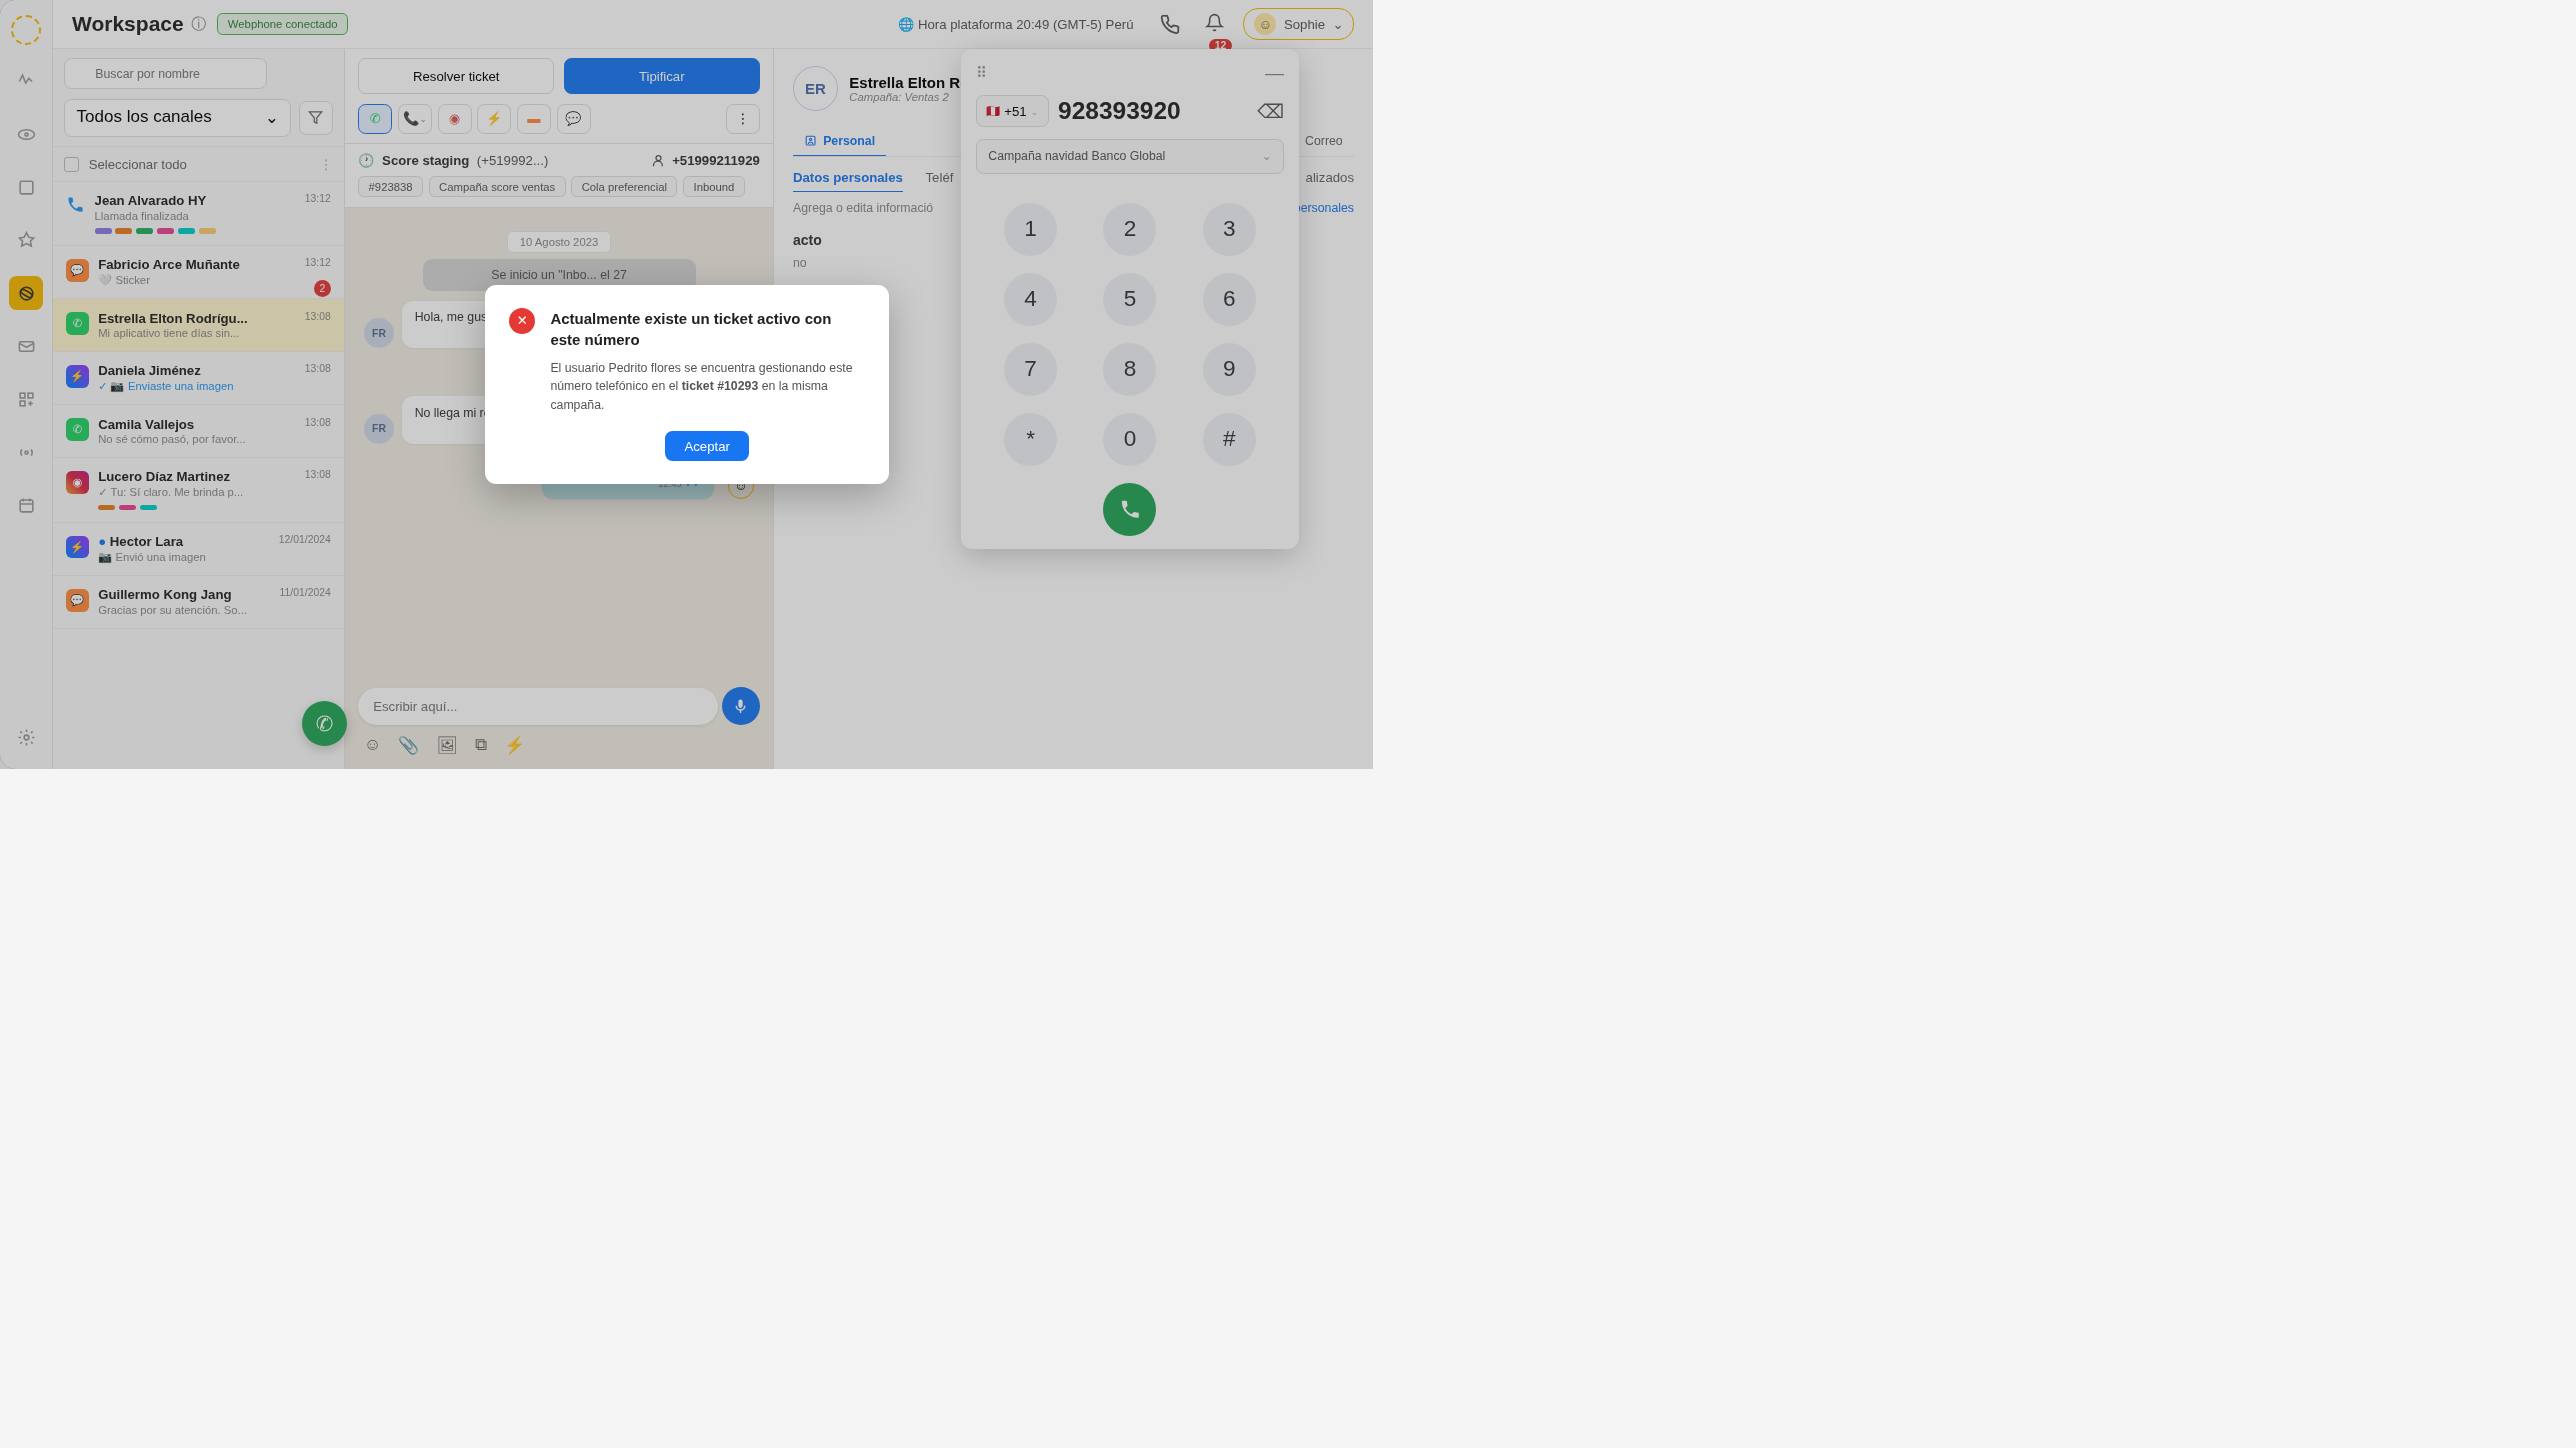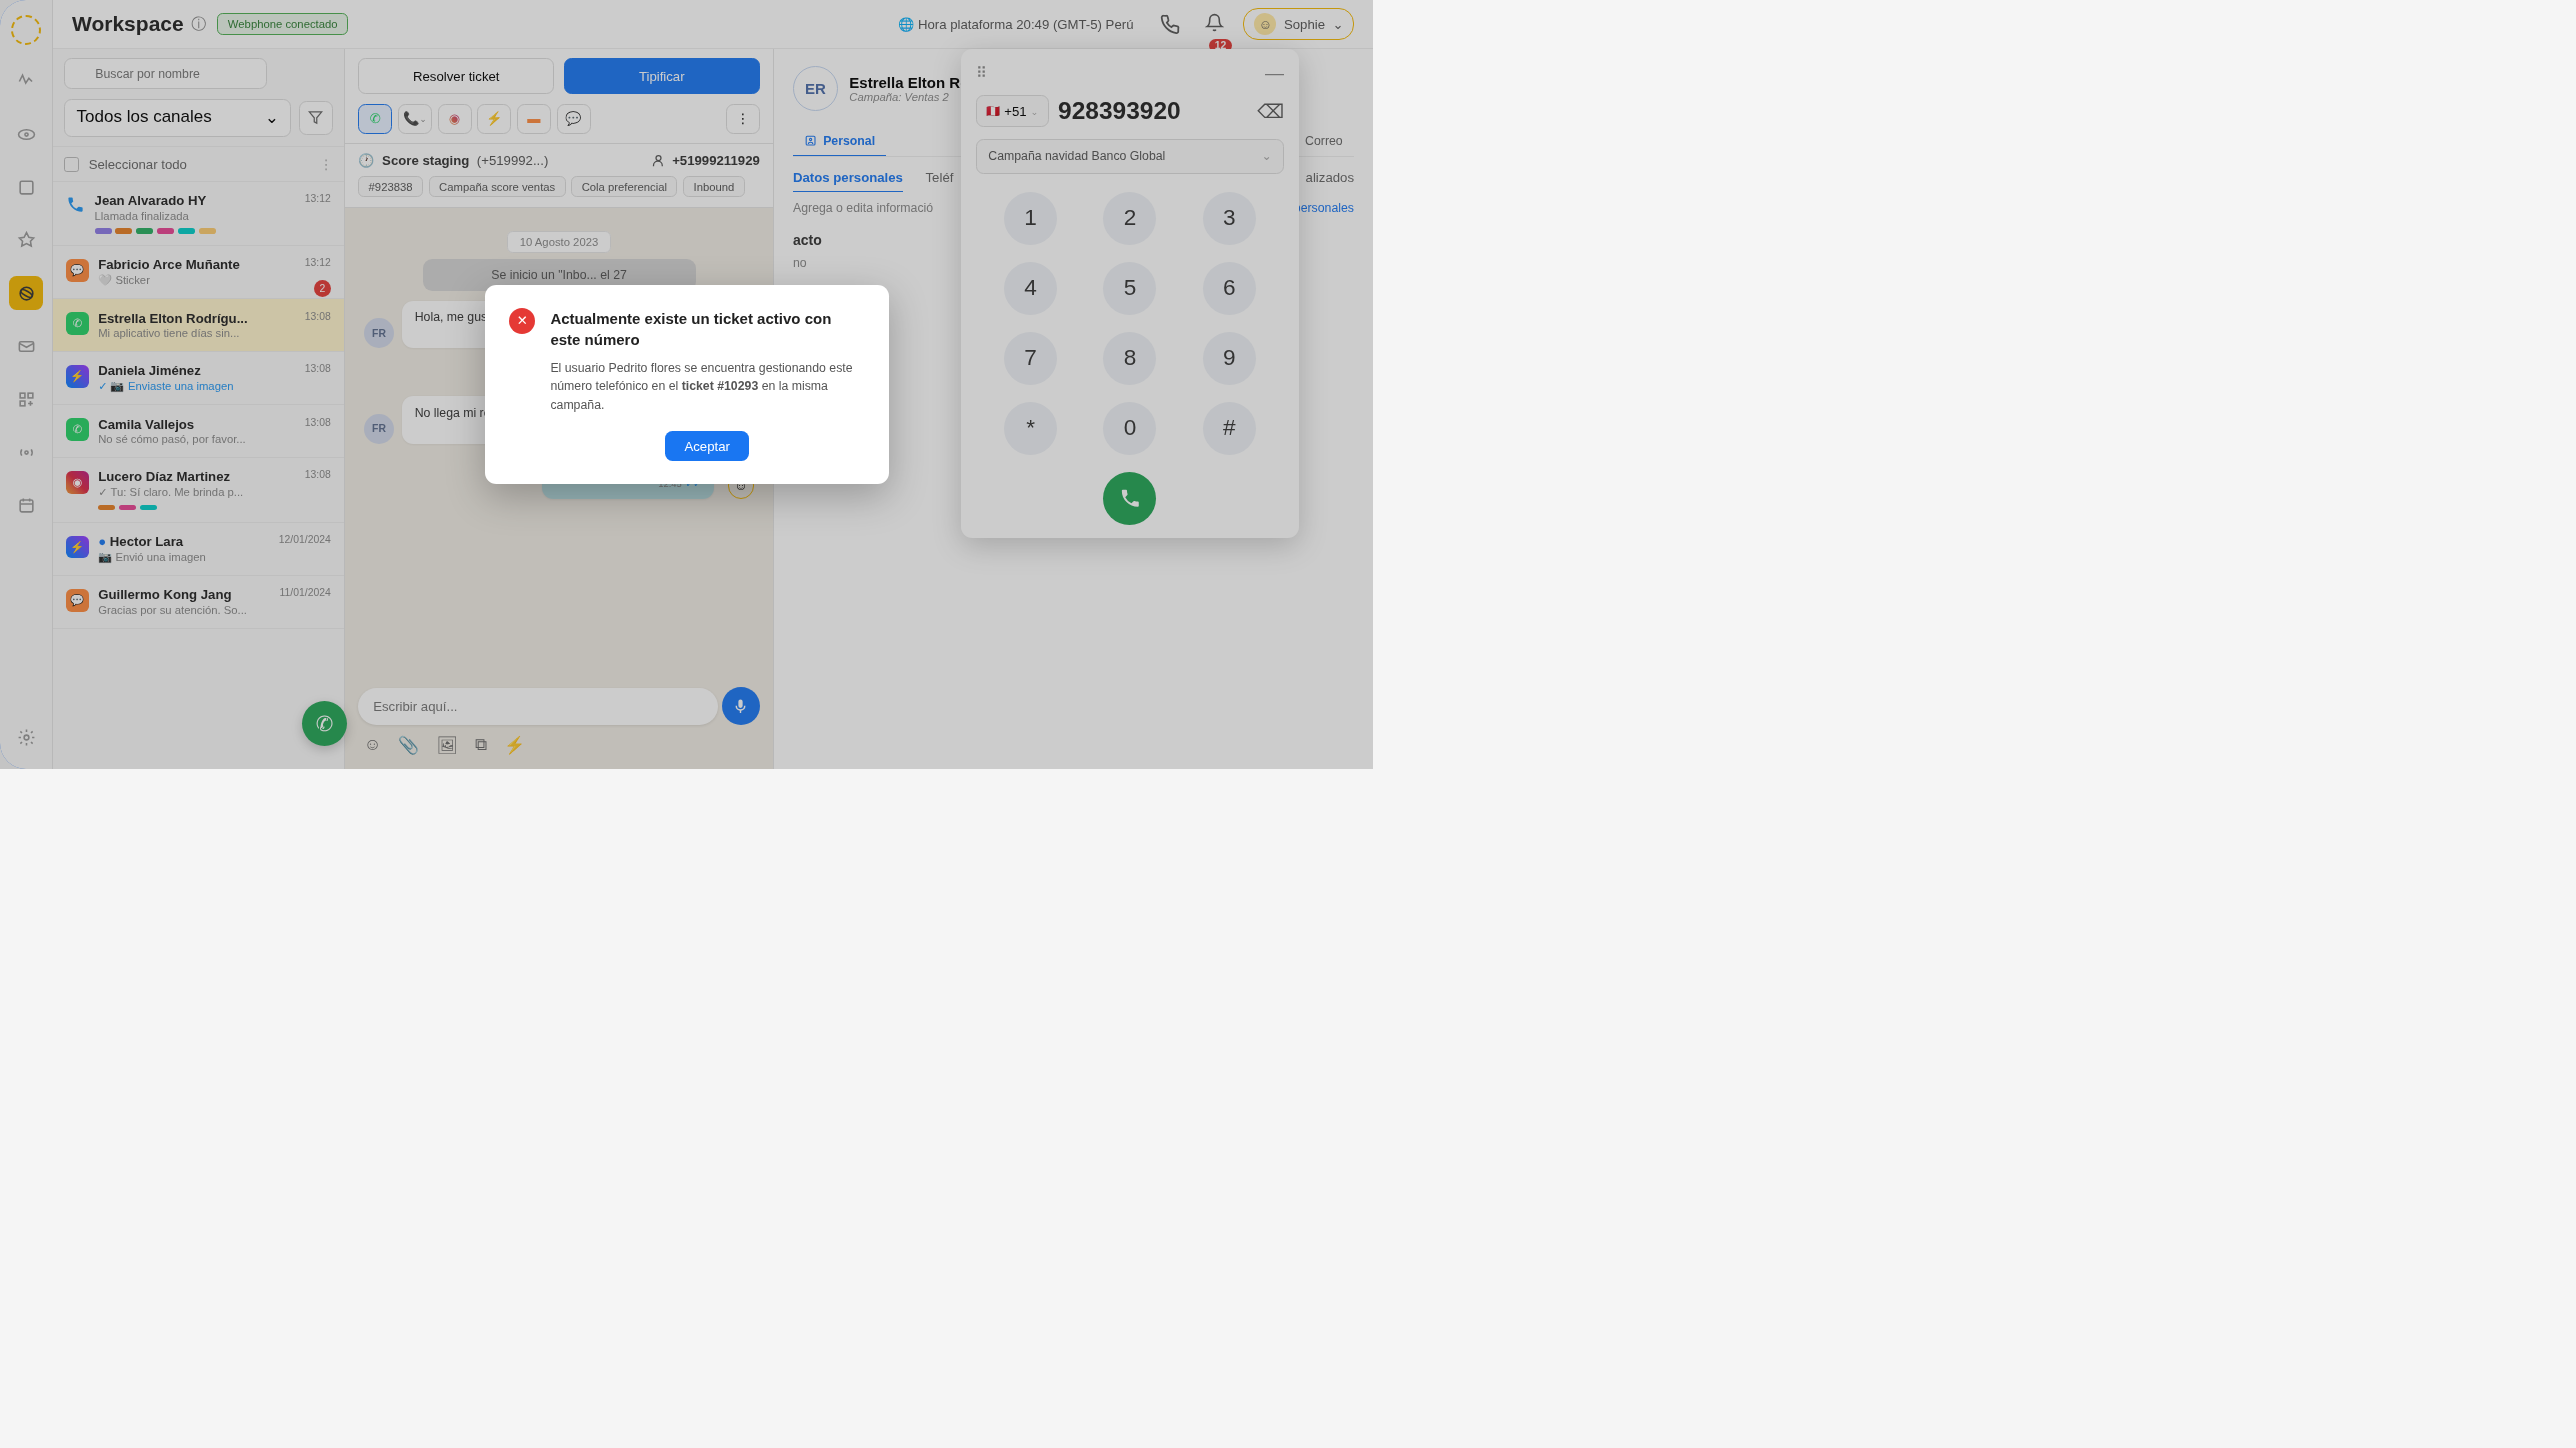--- a/index.html
+++ b/index.html
@@ -1,18 +1,18 @@
 <!DOCTYPE html>
 <html style="font-size:15px"><head>
   <meta charset="utf-8">
   <style>
     * { margin: 0; padding: 0; box-sizing: border-box; font-family: -apple-system, BlinkMacSystemFont, 'Segoe UI', sans-serif; }
     body { background: #f5f5f5; width: 1373px; height: 769px; overflow: hidden; position: relative; }
     
-    .app { display: flex; height: 100%; background: #3b82f6; border-radius: 26px; overflow: hidden; }
+    .app { display: flex; height: 100%; background: #3b82f6; border-radius: 15px; overflow: hidden; }
     
     
     .rail { width: 53px; background: #fafafa; border-right: 0.9px solid #e5e5e5; display: flex; flex-direction: column; align-items: center; padding-top: 15px; gap: 19px; }
     .rail-logo { width: 30px; height: 30px; border: 2.8px dashed #f5b800; border-radius: 50%; }
     .rail-icon { width: 34px; height: 34px; display: flex; align-items: center; justify-content: center; border-radius: 7.5px; cursor: pointer; color: #999; }
     .rail-icon.active { background: #f5b800; color: #333; }
     .rail-icon.bottom { margin-top: auto; margin-bottom: 15px; }
     
     
     .header { position: absolute; top: 0; left: 53px; right: 0; height: 49px; display: flex; align-items: center; padding: 0 19px; background: #fff; border-bottom: 0.9px solid #eee; }
@@ -115,21 +115,21 @@
     .right-items { margin-top: 7.5px; display: flex; flex-direction: column; gap: 13.2px; font-size: 12.3px; color: #888; }
     
     
     .dialpad { position: absolute; top: 49px; right: 74px; width: 338px; background: #fff; border-radius: 11.3px; box-shadow: 0 7.5px 30px rgba(0,0,0,.2); padding: 13.2px 15px; z-index: 50; }
     .dialpad-head { display: flex; justify-content: space-between; align-items: center; margin-bottom: 11.3px; color: #888; }
     .dialpad-drag { cursor: move; font-size: 15px; letter-spacing: 1.9px; }
     .dialpad-num-row { display: flex; gap: 9.4px; align-items: center; margin-bottom: 11.3px; }
     .dialpad-prefix { padding: 7.5px 9.4px; border: 0.9px solid #ddd; border-radius: 7.5px; font-size: 13.2px; background: #fafafa; cursor: pointer; display: flex; align-items: center; gap: 3.8px; }
     .dialpad-num { flex: 1; font-size: 24.5px; font-weight: 600; color: #222; }
     .dialpad-back { cursor: pointer; font-size: 19px; color: #555; }
-    .dialpad-camp { padding: 9.4px 11.3px; border: 0.9px solid #ddd; border-radius: 7.5px; font-size: 12.3px; color: #555; background: #fafafa; margin-bottom: 18px; display: flex; justify-content: space-between; cursor: pointer; }
+    .dialpad-camp { padding: 9.4px 11.3px; border: 0.9px solid #ddd; border-radius: 7.5px; font-size: 12.3px; color: #555; background: #fafafa; margin-bottom: 29px; display: flex; justify-content: space-between; cursor: pointer; }
     .dialpad-keys { display: grid; grid-template-columns: repeat(3, 1fr); gap: 17px 28px; padding: 0 19px; }
     .dkey { width: 53px; height: 53px; border-radius: 50%; background: #eef1f6; display: flex; align-items: center; justify-content: center; font-size: 22.6px; font-weight: 500; color: #333; cursor: pointer; margin: 0 auto; }
     .dkey.call { background: #22a455; color: #fff; grid-column: 2; }
     
     
     .overlay { position: absolute; inset: 0; background: rgba(50,50,50,.25); z-index: 100; display: flex; align-items: center; justify-content: center; }
     .modal { background: #fff; border-radius: 11.3px; width: 404px; padding: 22.6px 24.5px; box-shadow: 0 11.3px 38px rgba(0,0,0,.25); display: flex; gap: 15px; }
     .modal-ico { width: 26.4px; height: 26.4px; border-radius: 50%; background: #e53935; color: #fff; display: flex; align-items: center; justify-content: center; font-size: 13.2px; flex-shrink: 0; }
     .modal-body { flex: 1; }
     .modal-title { font-size: 15px; font-weight: 700; color: #222; margin-bottom: 9.4px; line-height: 1.4; }

